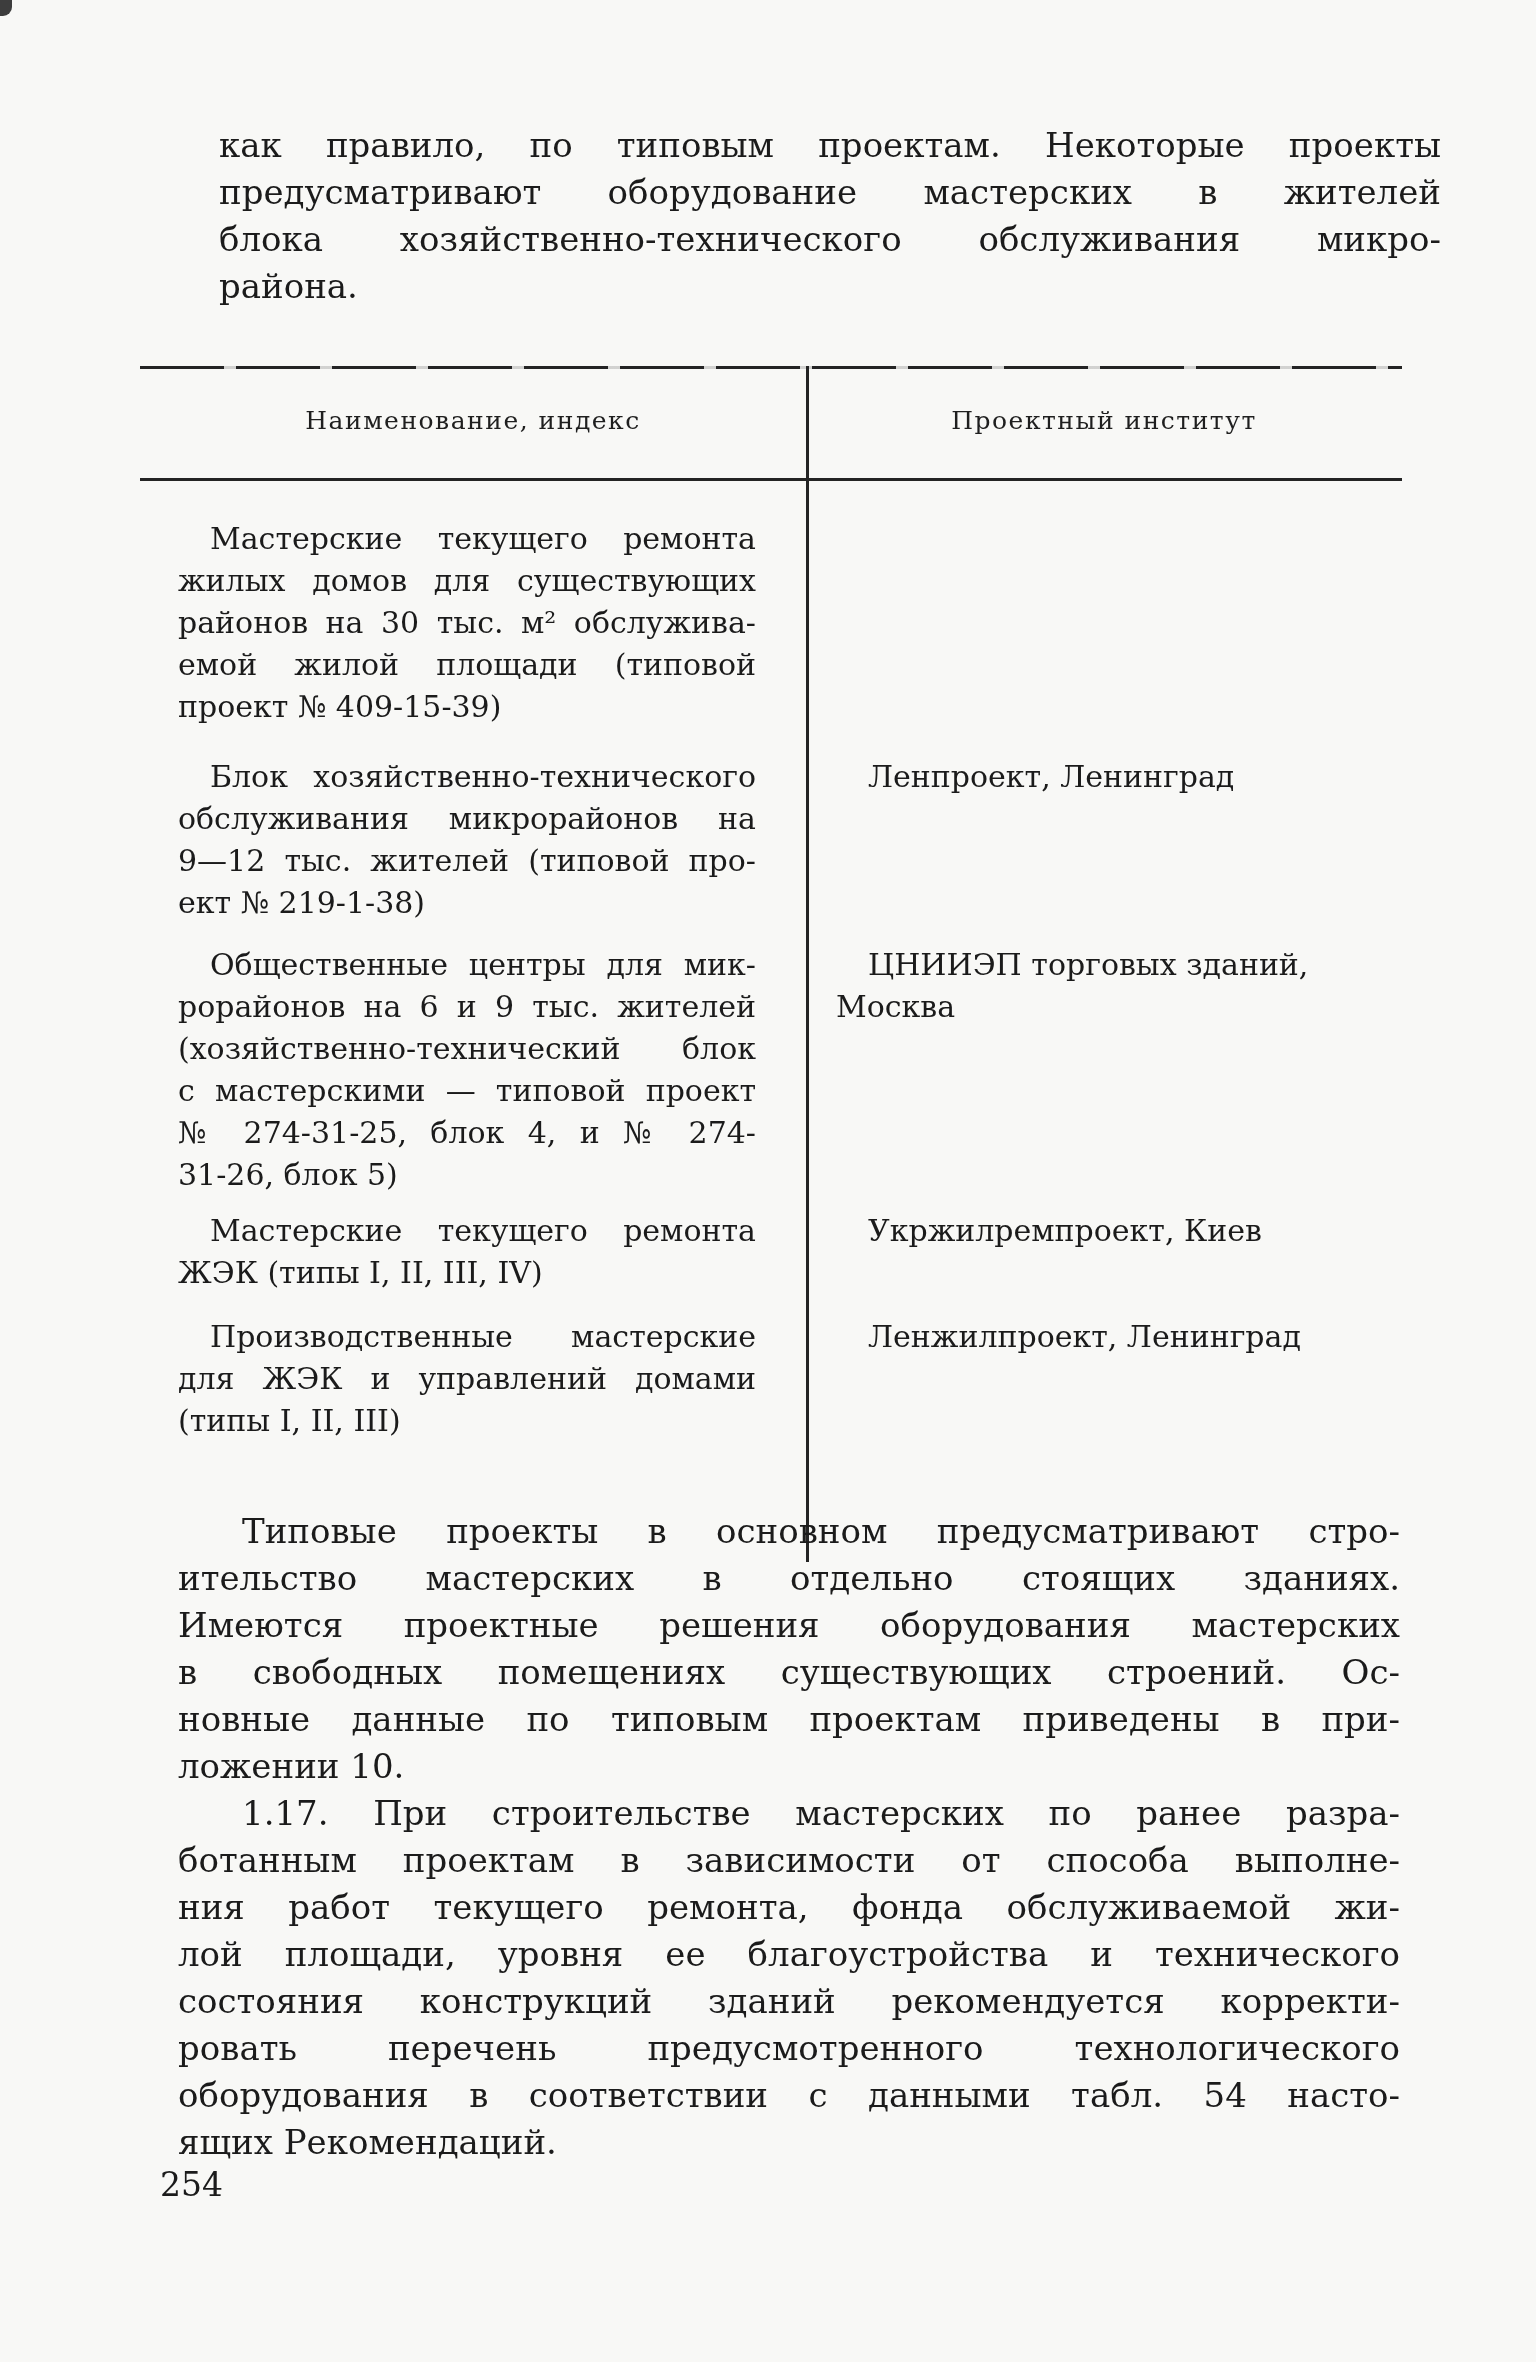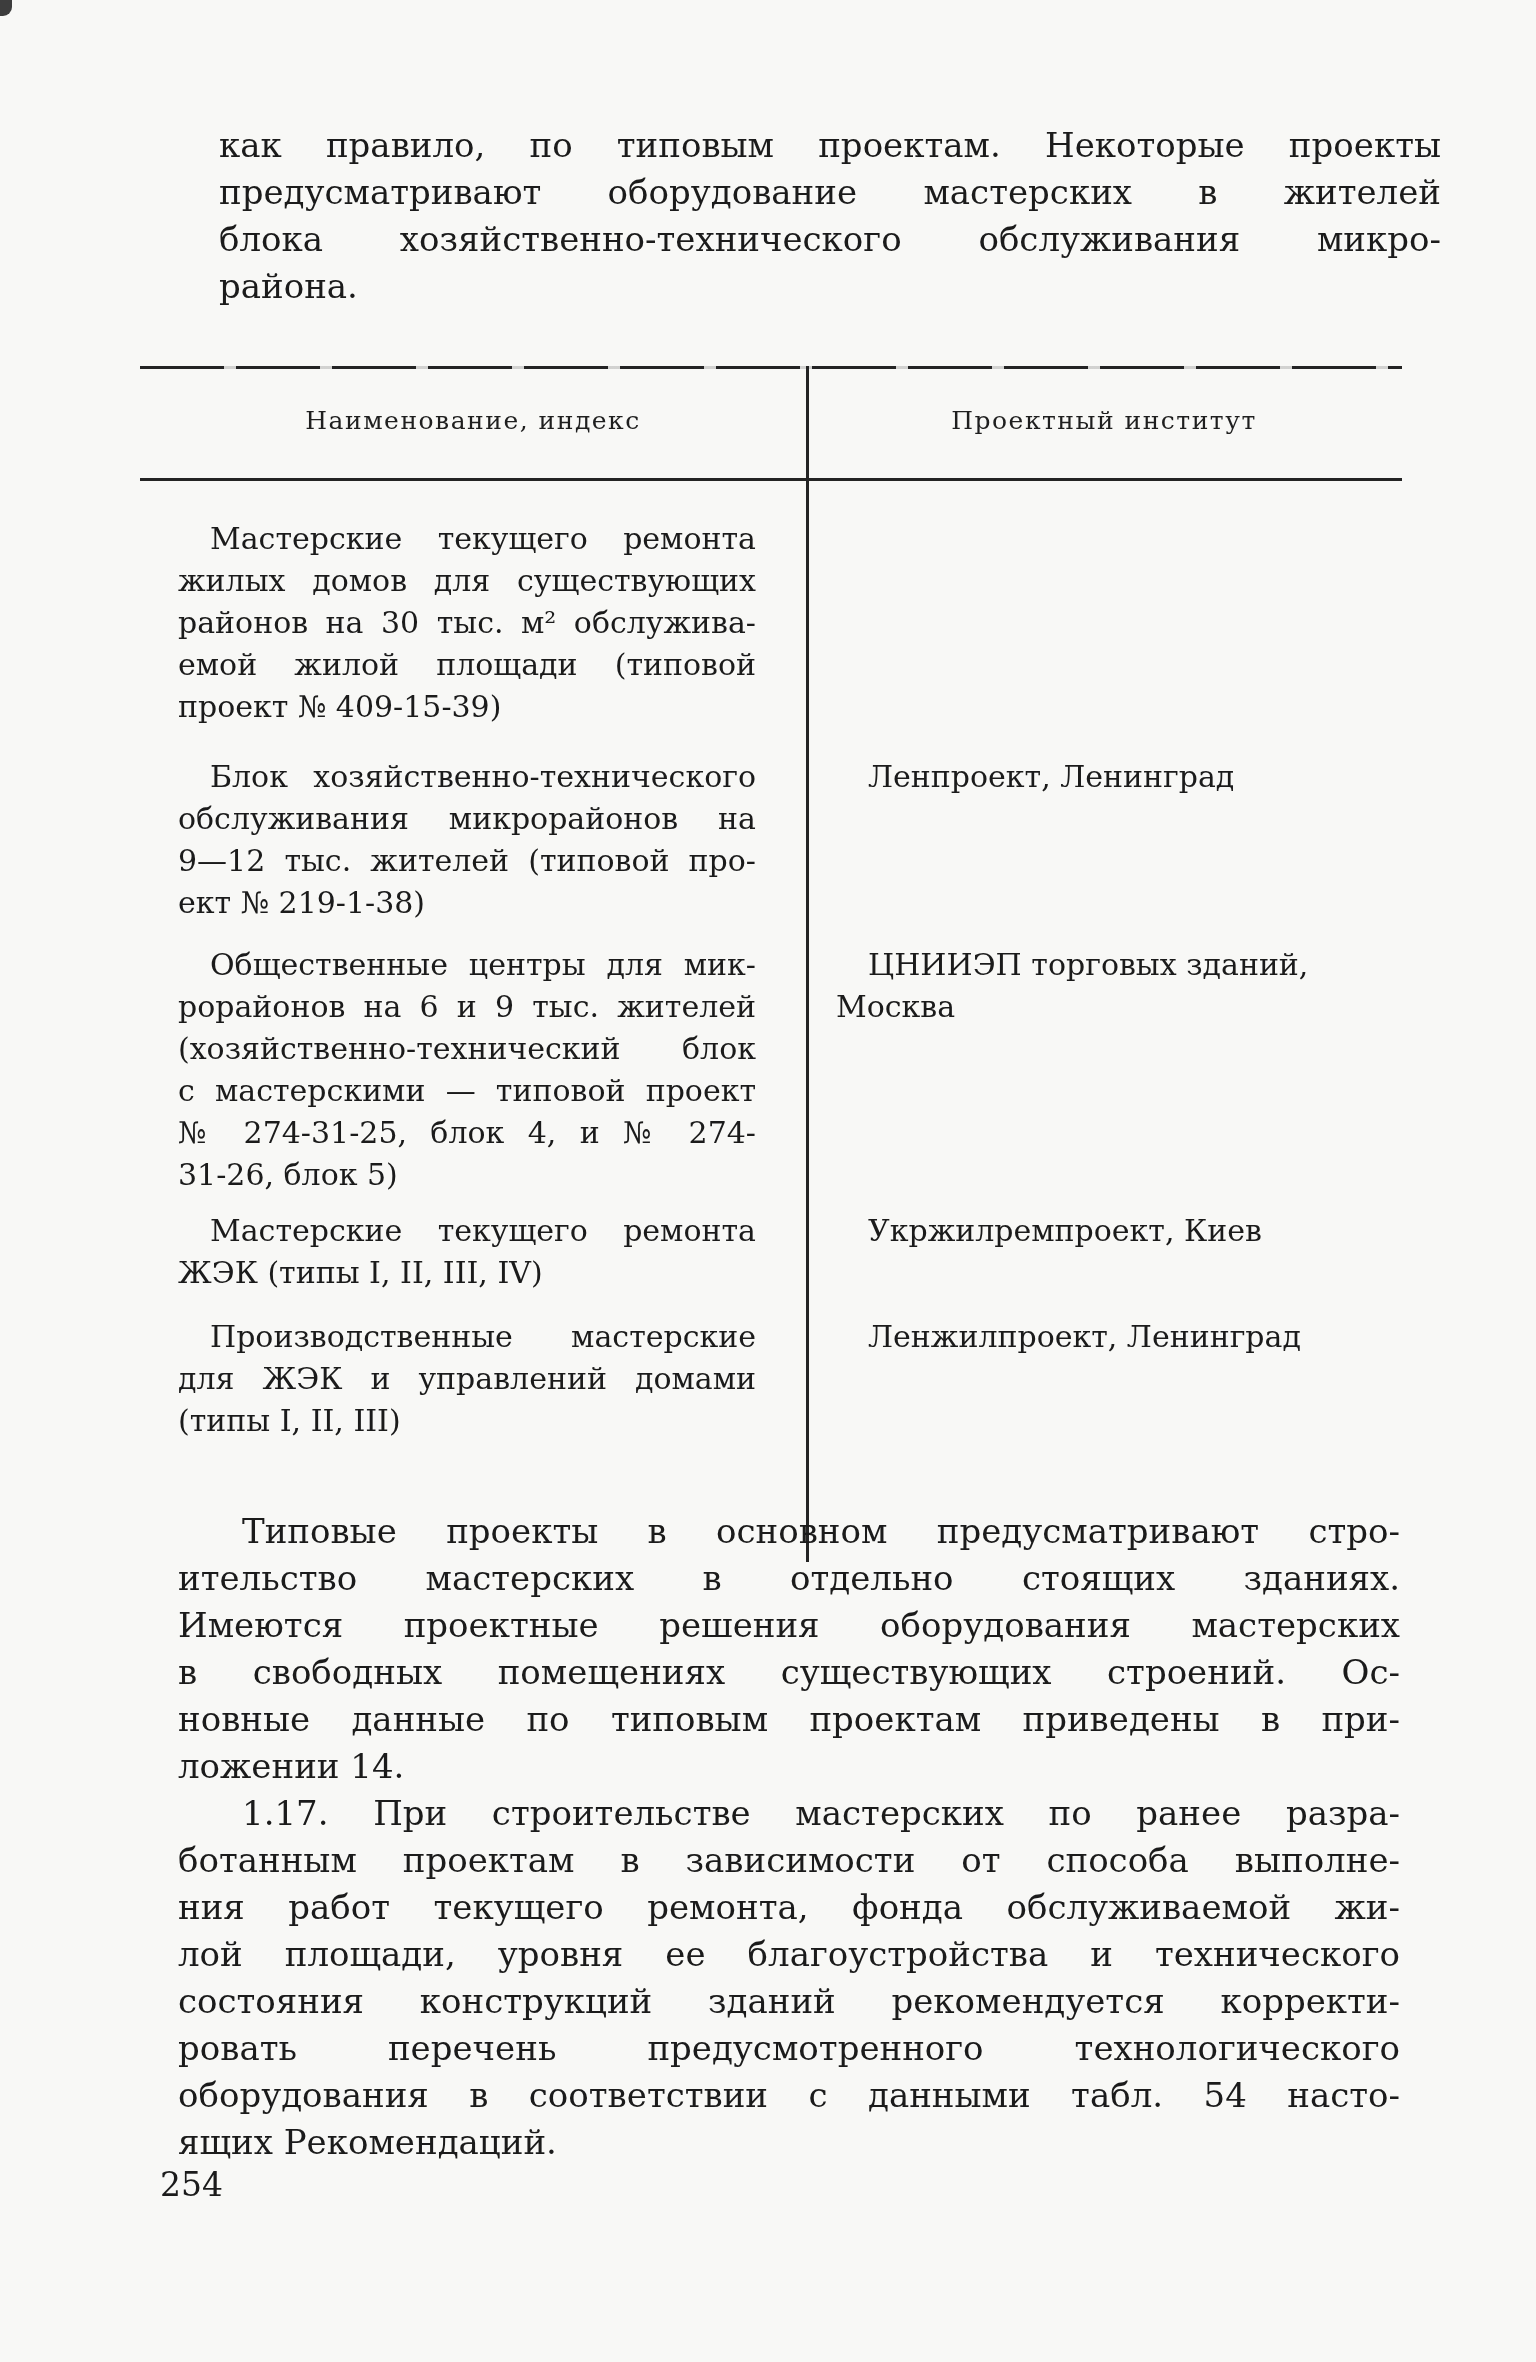--- a/index.html
+++ b/index.html
@@ -122,21 +122,21 @@
   <div class="abs institute-cell r5">
     <div class="tline ll ind32">Ленжилпроект, Ленинград</div>
   </div>
 
   <div class="abs para p-typ">
     <div class="line jl ind64">Типовые проекты в основном предусматривают стро-</div>
     <div class="line jl">ительство мастерских в отдельно стоящих зданиях.</div>
     <div class="line jl">Имеются проектные решения оборудования мастерских</div>
     <div class="line jl">в свободных помещениях существующих строений. Ос-</div>
     <div class="line jl">новные данные по типовым проектам приведены в при-</div>
-    <div class="line ll">ложении 14.</div>
+    <div class="line ll">ложении 10.</div>
   </div>
 
   <div class="abs para p-117">
     <div class="line jl ind64">1.17. При строительстве мастерских по ранее разра-</div>
     <div class="line jl">ботанным проектам в зависимости от способа выполне-</div>
     <div class="line jl">ния работ текущего ремонта, фонда обслуживаемой жи-</div>
     <div class="line jl">лой площади, уровня ее благоустройства и технического</div>
     <div class="line jl">состояния конструкций зданий рекомендуется корректи-</div>
     <div class="line jl">ровать перечень предусмотренного технологического</div>
     <div class="line jl">оборудования в соответствии с данными табл. 54 насто-</div>

